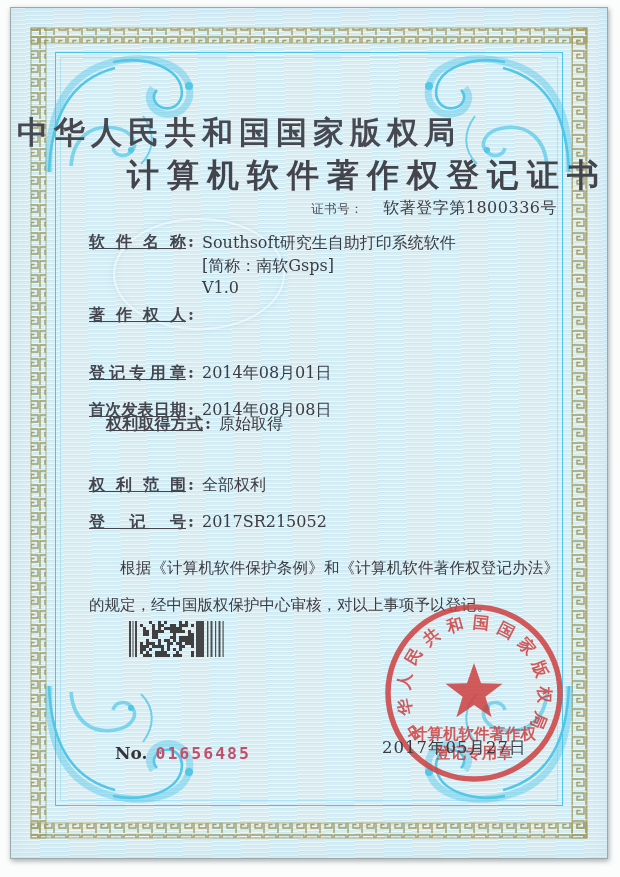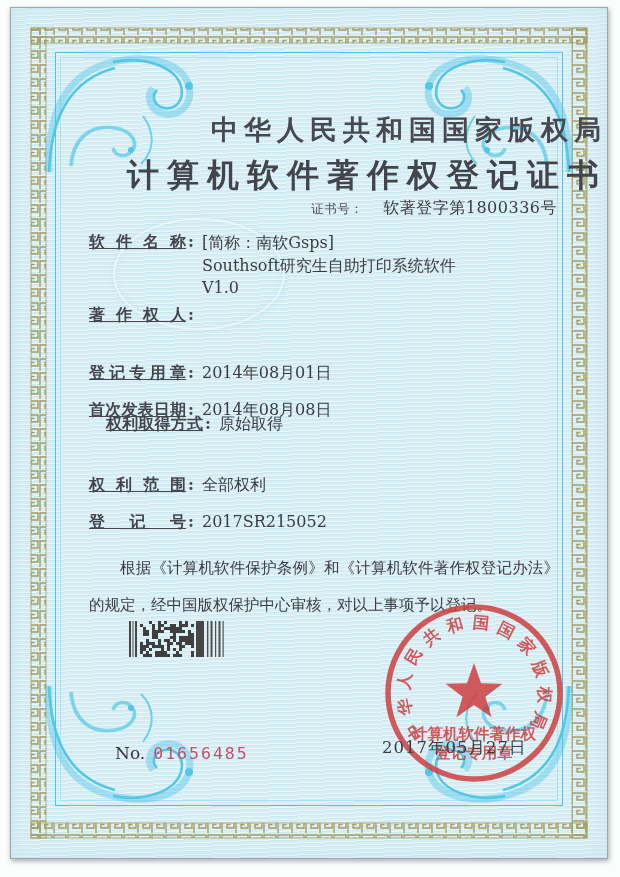--- a/index.html
+++ b/index.html
@@ -34,22 +34,22 @@
   .orn.br{right:32px;bottom:46px;transform:scale(-1,-1);}
   
   .watermark{
     position:absolute;left:102px;top:210px;width:168px;height:108px;border-radius:50%;
     border:2px solid rgba(255,255,255,.8);
     box-shadow:0 0 7px rgba(150,195,210,.55), inset 0 0 7px rgba(150,195,210,.45);
     opacity:.55;pointer-events:none;
   }
   
   .authority{
-    position:absolute;left:0;top:104px;width:100%;text-align:right;
-    font-size:27px;font-weight:bold;color:#474850;letter-spacing:6px;text-indent:6px;
+    position:absolute;left:0;top:104px;width:100%;text-align:left;
+    font-size:31px;font-weight:bold;color:#474850;letter-spacing:6px;text-indent:6px;
   }
   .cert-title{
     position:absolute;left:0;top:146px;width:100%;text-align:right;
     font-size:32px;font-weight:bold;color:#43444c;letter-spacing:8px;text-indent:8px;
   }
   .certno{
     position:absolute;top:190px;right:50px;font-size:12.5px;color:#4a4b52;letter-spacing:.5px;
   }
   .certno .val{margin-left:20px;}
   .row{position:absolute;left:78px;display:flex;align-items:flex-start;color:#3b3c42;}
@@ -60,21 +60,21 @@
   }
   .colon{font-size:16px;font-weight:bold;color:#45464d;margin-left:2px;}
   .val{font-size:16px;color:#3b3c42;}
   .vline{font-size:16px;color:#3b3c42;line-height:22.5px;}
   .statement{
     position:absolute;left:78px;top:542px;width:470px;
     font-size:15.5px;line-height:36.5px;color:#3b3c42;
     text-indent:2em;text-align:justify;
   }
   .barcode{position:absolute;left:118px;top:613px;width:96px;height:36px;}
-  .serial{position:absolute;left:104px;top:735px;font-size:17px;color:#33343a;}
+  .serial{position:absolute;left:104px;top:735px;font-size:17px;color:#33343a;font-weight:bold;}
   .serial .num{
     font-family:"DejaVu Sans Mono","Liberation Mono",monospace;
     letter-spacing:2px;margin-left:8px;font-size:16.5px;
   }
   .issue-date{
     position:absolute;left:371px;top:729px;font-size:16.5px;color:#3a3b41;
     letter-spacing:1px;z-index:6;
   }
   .seal{position:absolute;left:368px;top:590px;width:190px;height:190px;z-index:5;opacity:.85;}
   .seal text{font-family:"DejaVu Serif","Liberation Serif",serif;font-weight:bold;}
@@ -151,22 +151,22 @@
   <div class="certno">
     <span>证书号：</span><span class="val">软著登字第1800336号</span>
   </div>
 
   <div class="row" style="top:224px;">
     <span class="labwrap">
         <span class="lab">软件名称</span>
         <span class="colon">:</span>
       </span>
     <span class="valcol">
+      <div class="vline">Southsoft研究生自助打印系统软件</div>
       <div class="vline">[简称：南软Gsps]</div>
-      <div class="vline">Southsoft研究生自助打印系统软件</div>
       <div class="vline">V1.0</div>
     </span>
   </div>
 
   <div class="row" style="top:297px;">
     <span class="labwrap">
         <span class="lab">著作权人</span>
         <span class="colon">:</span>
       </span>
   </div>

